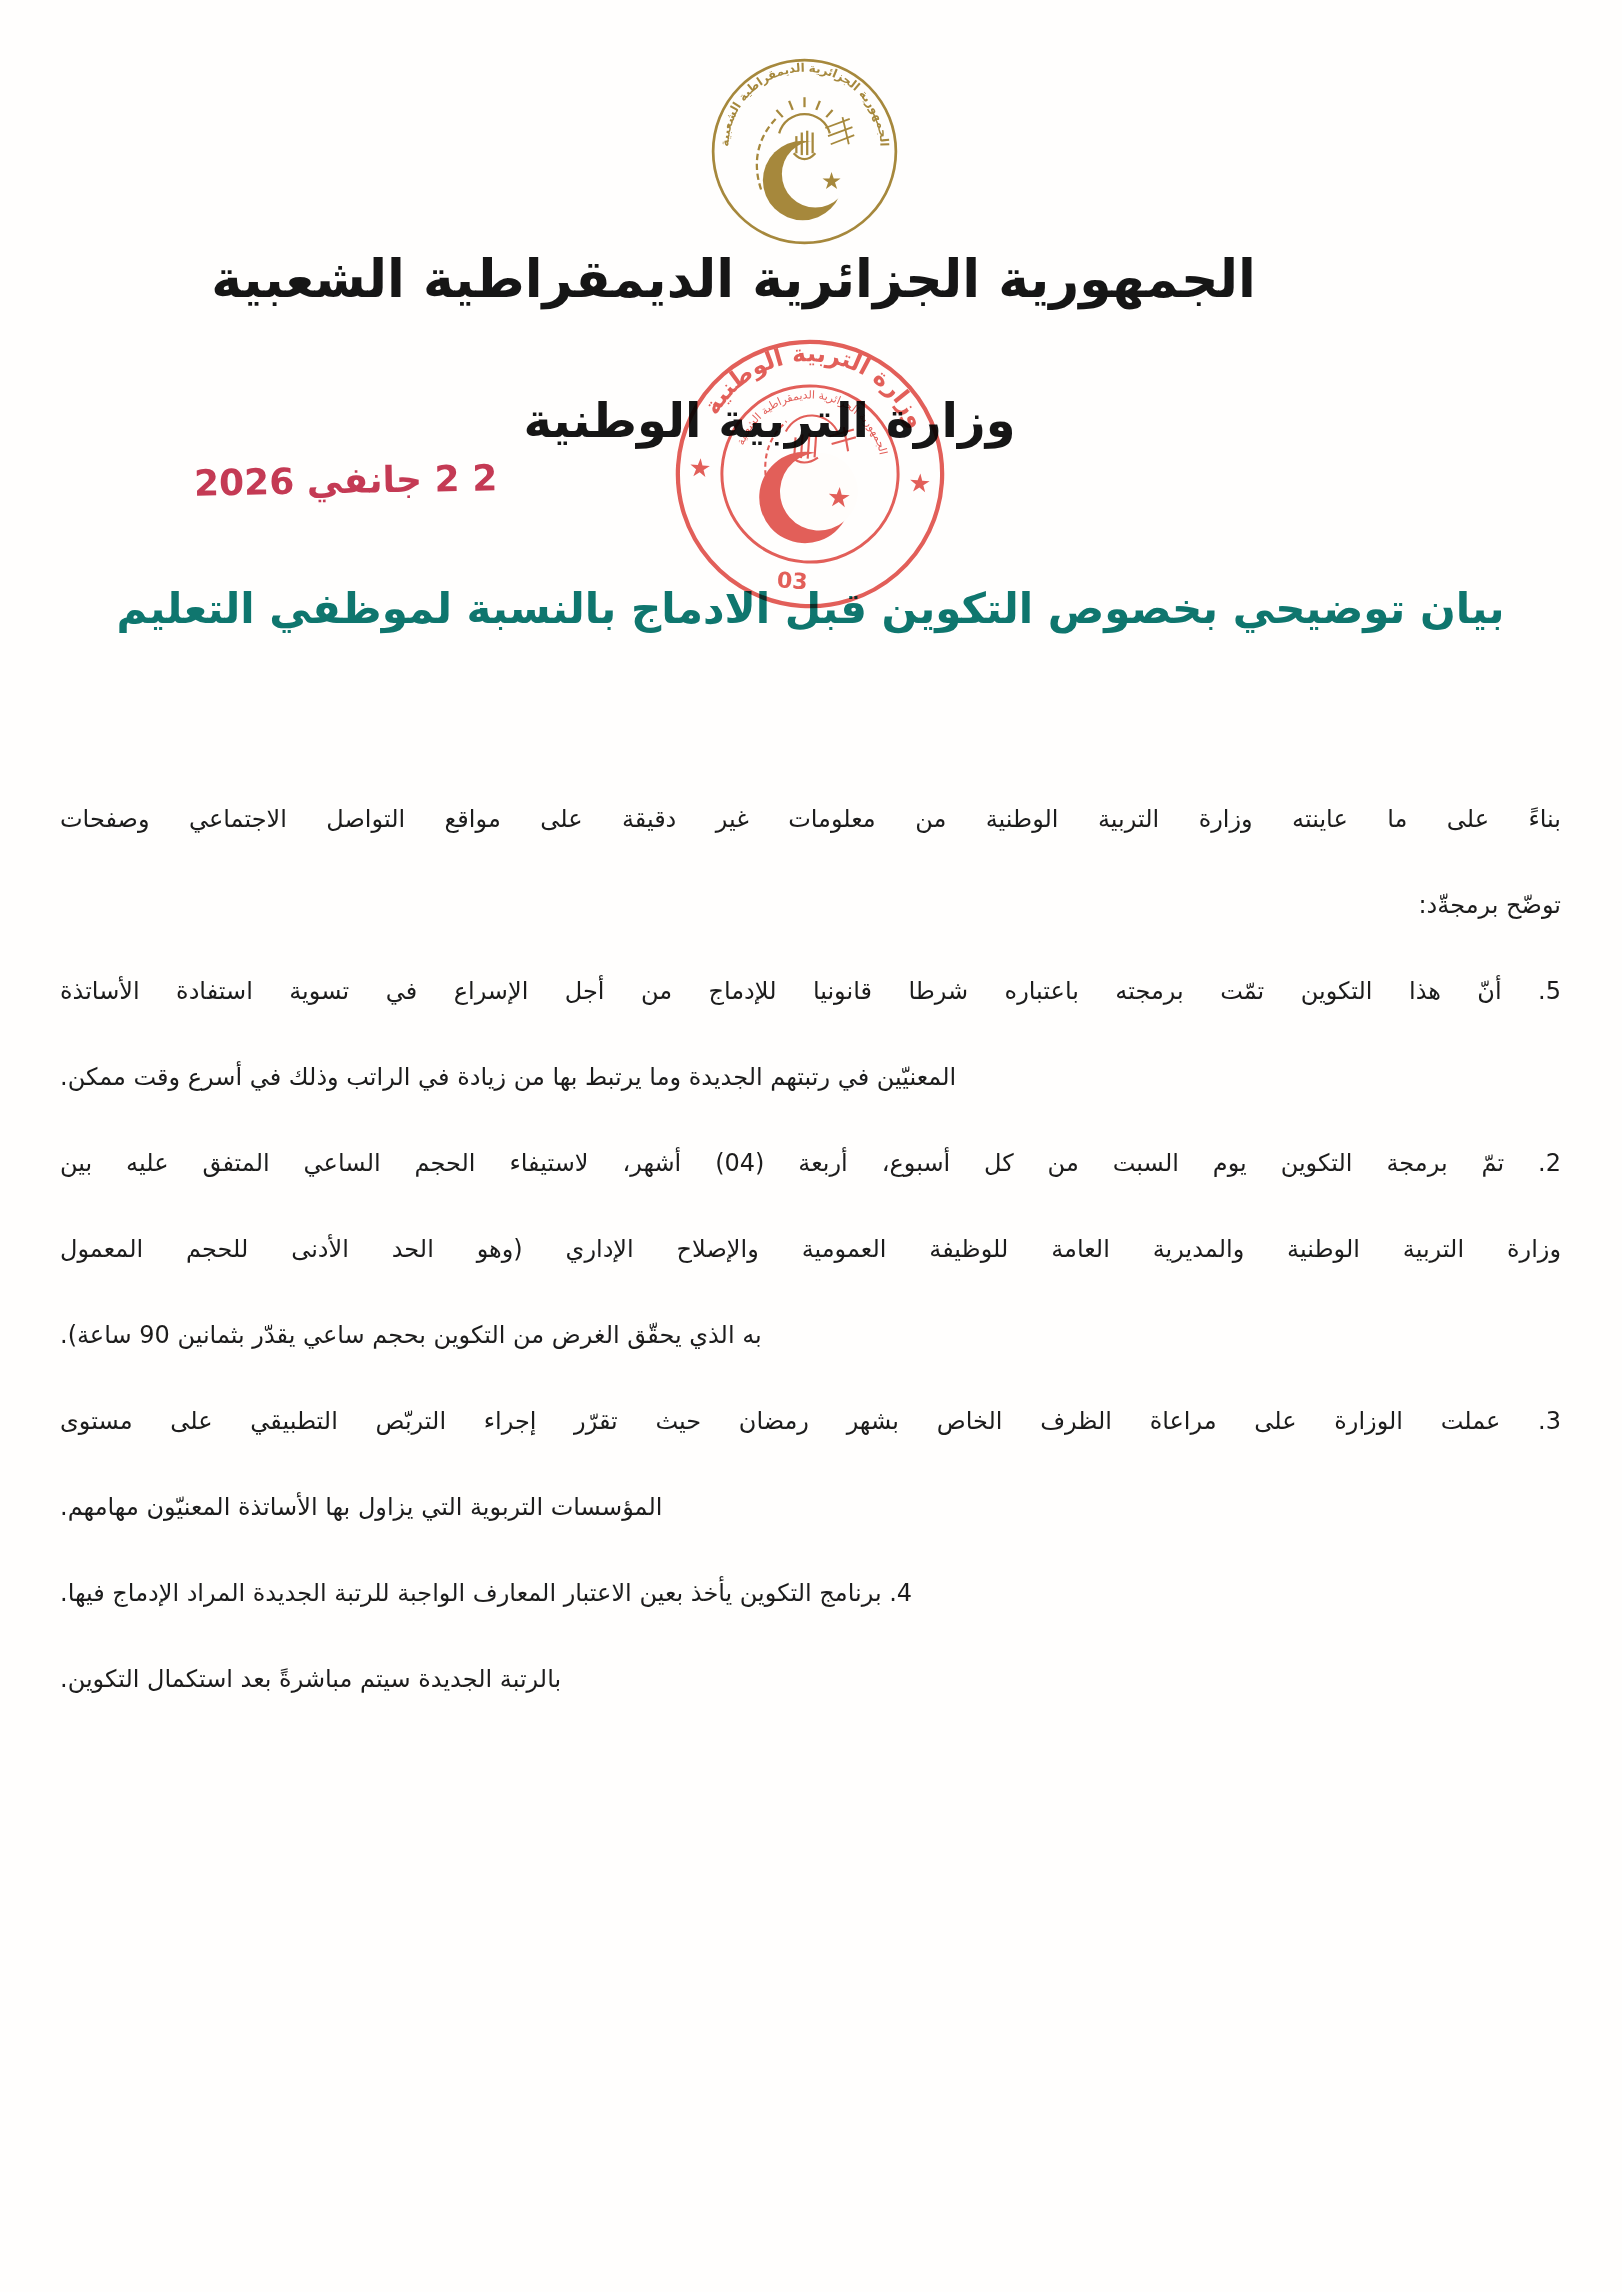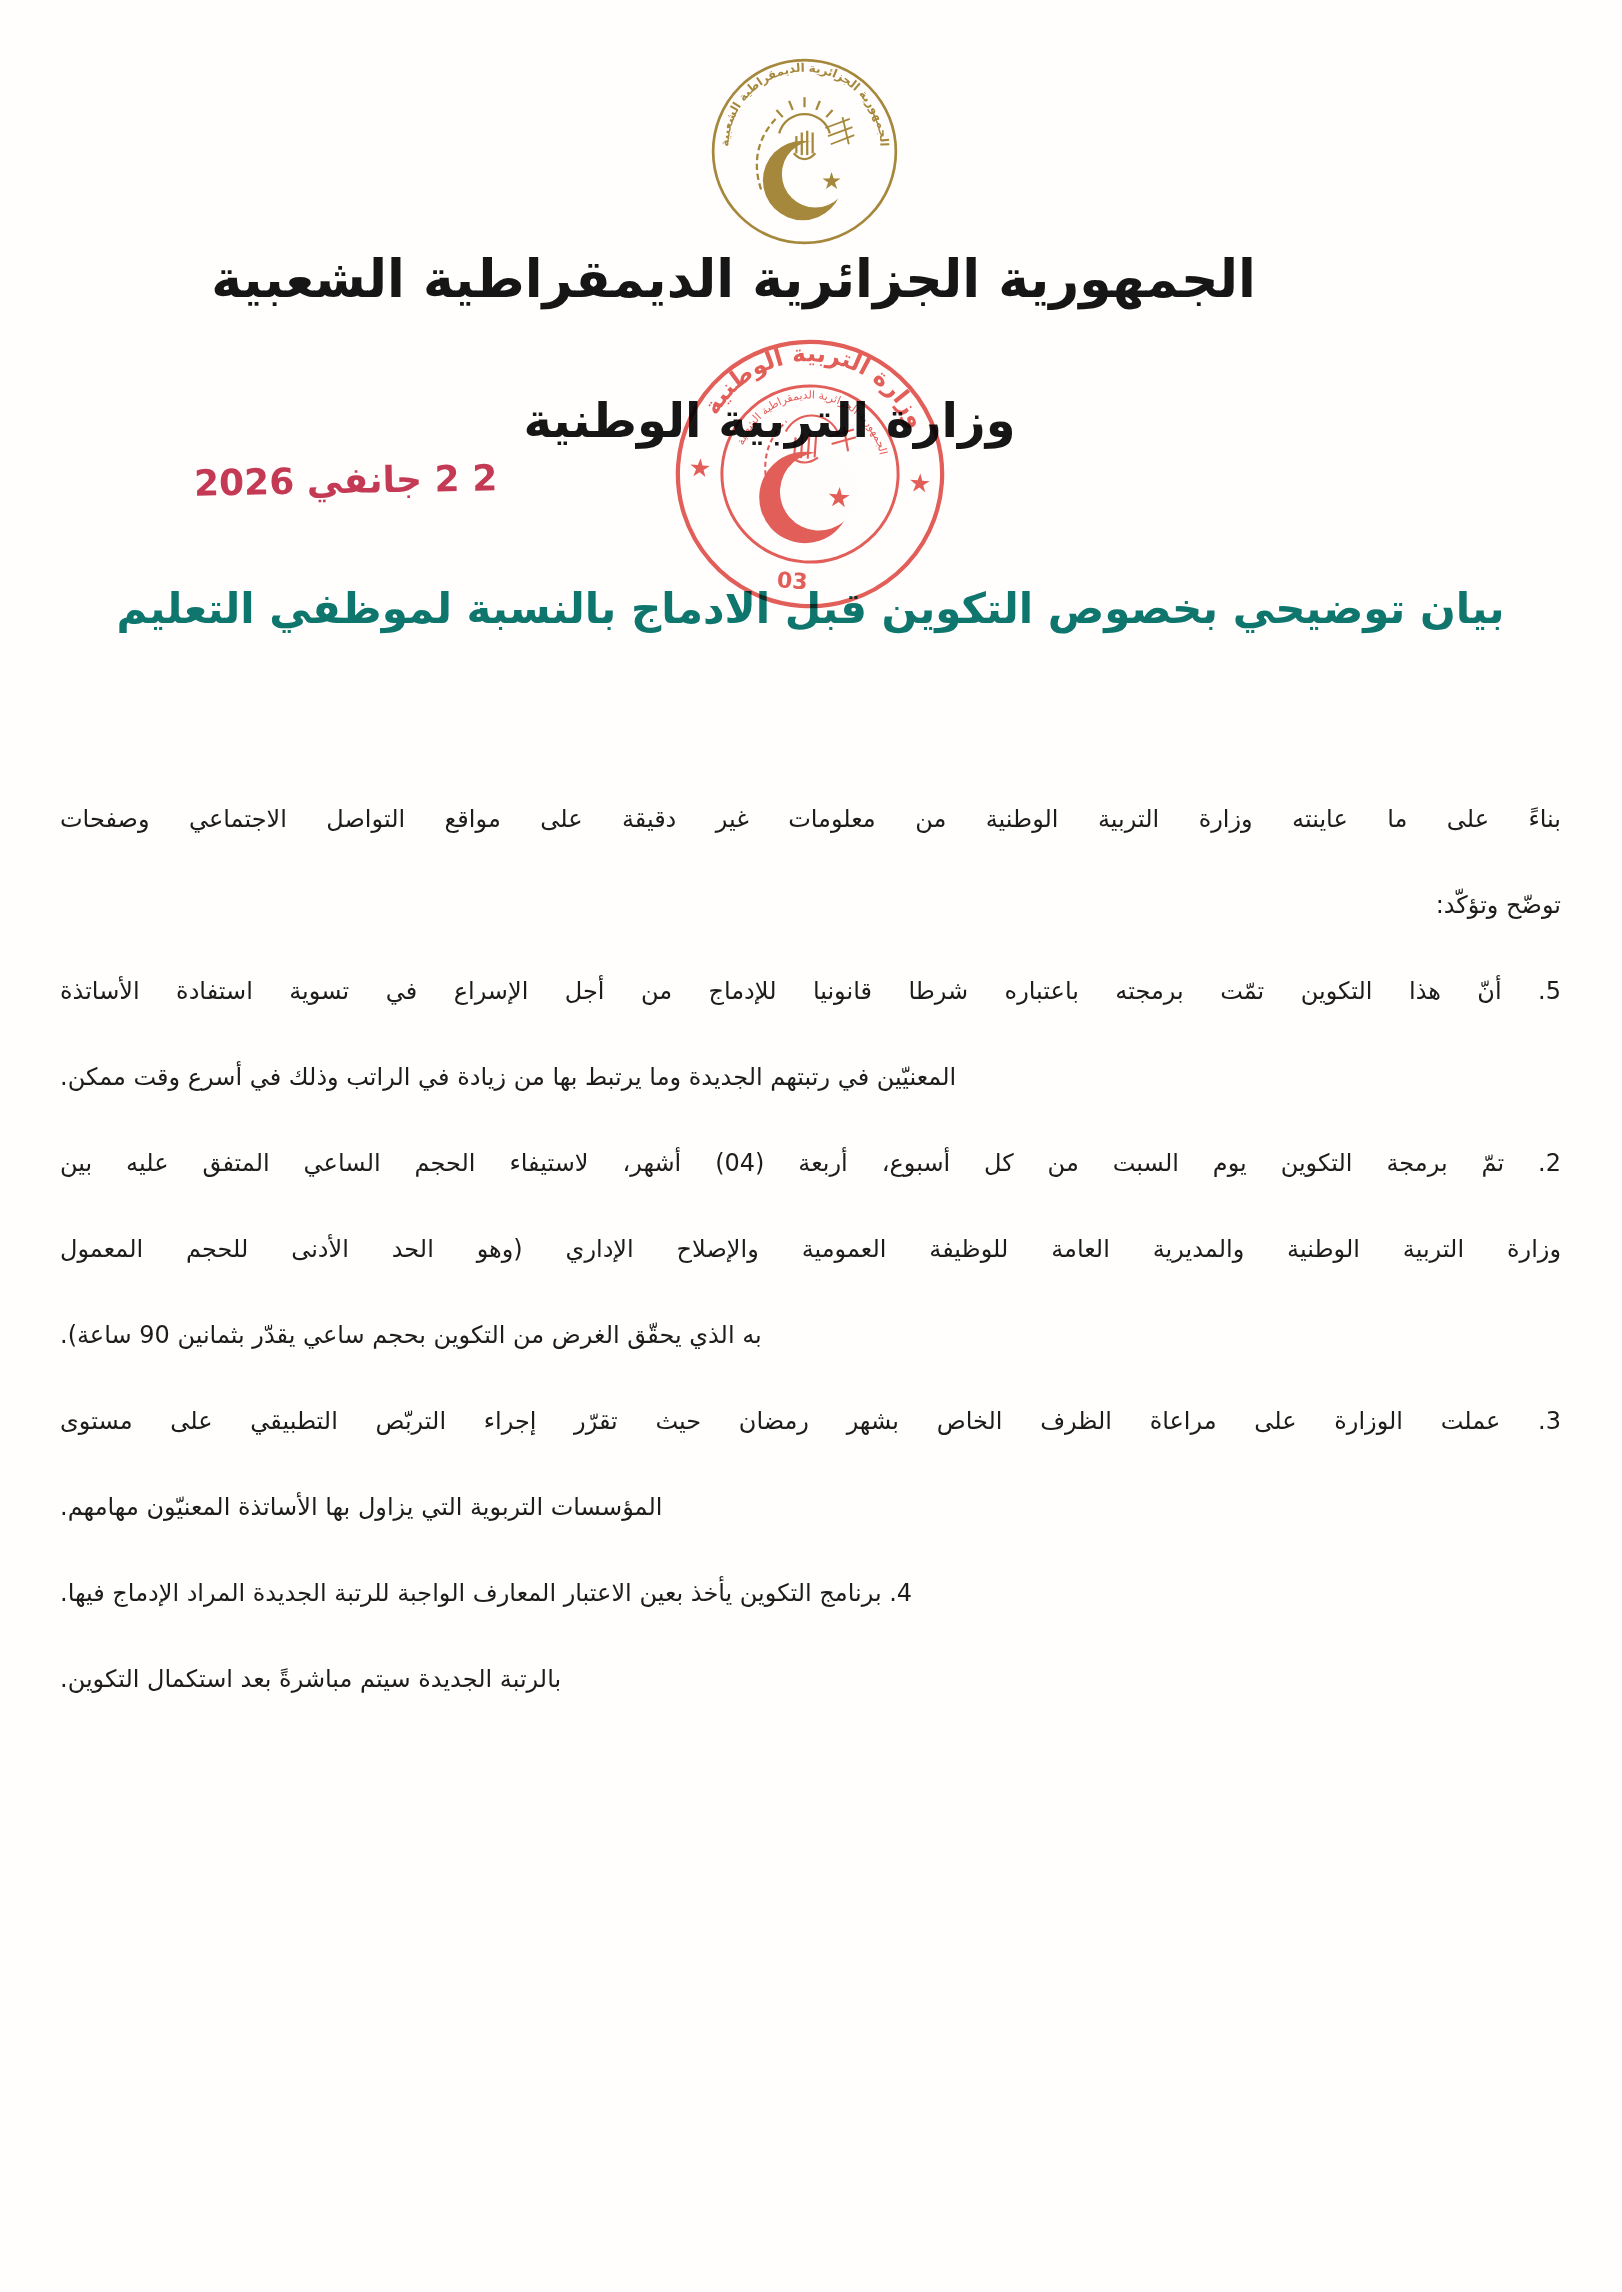--- a/index.html
+++ b/index.html
@@ -117,21 +117,21 @@
 
   <div class="hdr hdr-republic">الجمهورية الجزائرية الديمقراطية الشعبية</div>
   <div class="hdr hdr-ministry">وزارة التربية الوطنية</div>
 
   <div class="date-stamp">2 2 جانفي 2026</div>
 
   <div class="doc-title">بيان توضيحي بخصوص التكوين قبل الادماج بالنسبة لموظفي التعليم</div>
 
   <div class="body-text">
     <div class="line l-justify">بناءً على ما عاينته وزارة التربية الوطنية من معلومات غير دقيقة على مواقع التواصل الاجتماعي وصفحات</div>
-    <div class="line l-right">توضّح وتؤكّد:</div>
+    <div class="line l-right">توضّح برمجةّد:</div>
     <div class="line l-justify">5. أنّ هذا التكوين تمّت برمجته باعتباره شرطا قانونيا للإدماج من أجل الإسراع في تسوية استفادة الأساتذة</div>
     <div class="line l-center">المعنيّين في رتبتهم الجديدة وما يرتبط بها من زيادة في الراتب وذلك في أسرع وقت ممكن.</div>
     <div class="line l-justify">2. تمّ برمجة التكوين يوم السبت من كل أسبوع، أربعة (04) أشهر، لاستيفاء الحجم الساعي المتفق عليه بين</div>
     <div class="line l-justify">وزارة التربية الوطنية والمديرية العامة للوظيفة العمومية والإصلاح الإداري (وهو الحد الأدنى للحجم المعمول</div>
     <div class="line l-center">به الذي يحقّق الغرض من التكوين بحجم ساعي يقدّر بثمانين 90 ساعة).</div>
     <div class="line l-justify">3. عملت الوزارة على مراعاة الظرف الخاص بشهر رمضان حيث تقرّر إجراء التربّص التطبيقي على مستوى</div>
     <div class="line l-center">المؤسسات التربوية التي يزاول بها الأساتذة المعنيّون مهامهم.</div>
     <div class="line l-center">4. برنامج التكوين يأخذ بعين الاعتبار المعارف الواجبة للرتبة الجديدة المراد الإدماج فيها.</div>
     <div class="line l-center">بالرتبة الجديدة سيتم مباشرةً بعد استكمال التكوين.</div>
   </div>

